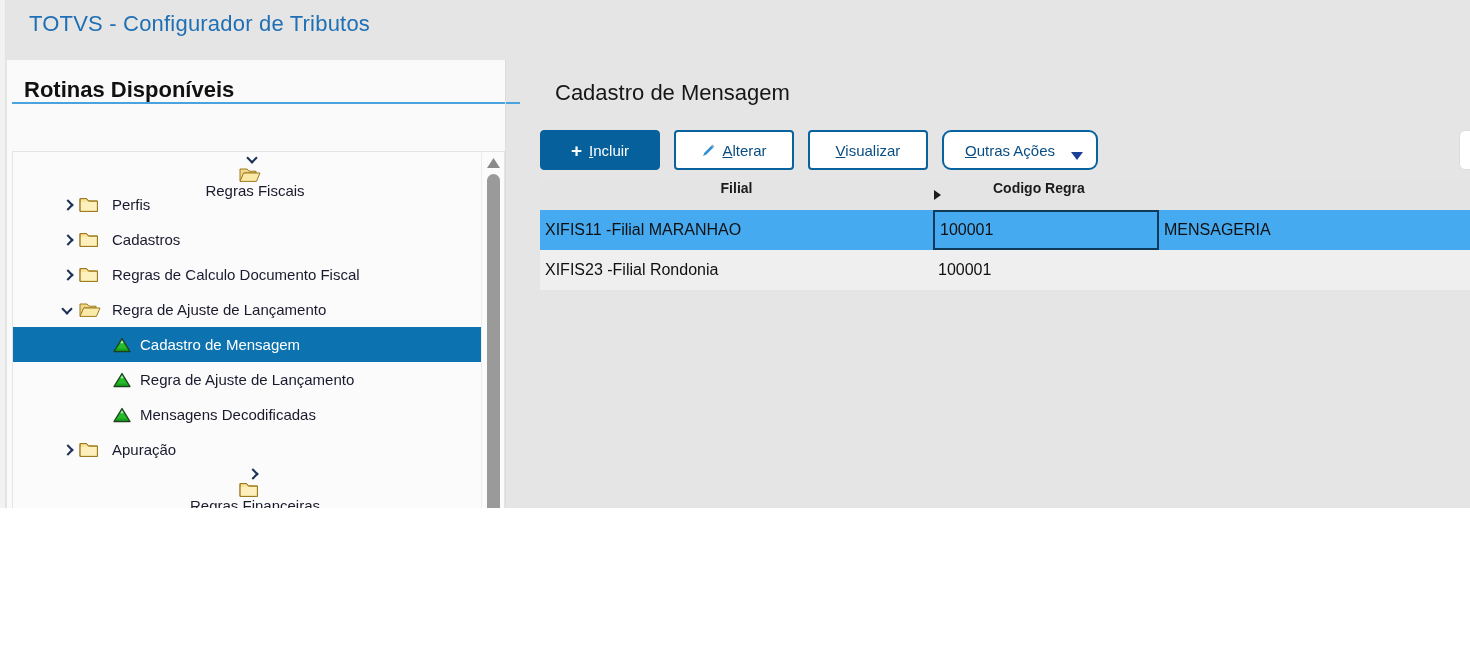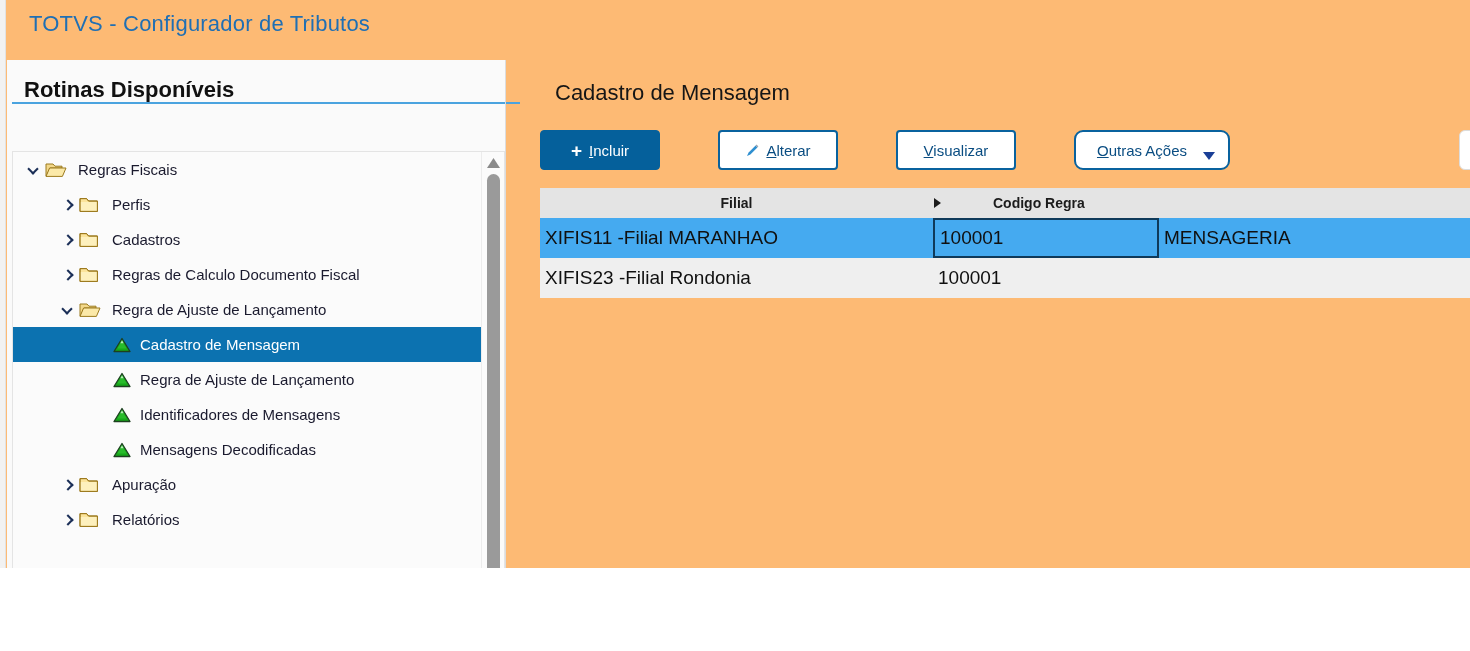--- a/index.html
+++ b/index.html
@@ -5,22 +5,22 @@
   * { box-sizing: border-box; }
   html, body {
     margin: 0; padding: 0;
     width: 1470px; height: 651px;
     overflow: hidden;
     background: #ffffff;
     font-family: "Liberation Sans", sans-serif;
   }
   #app {
     position: relative;
-    width: 1470px; height: 568px;
-    background: #fdba74;
+    width: 1470px; height: 508px;
+    background: #e5e5e5;
     overflow: hidden;
   }
   
   .rail-left {
     position: absolute; left: 0; top: 0;
     width: 6px; height: 651px;
     background: #f2f2f2;
     border-right: 1px solid #e2e2e2;
   }
   
@@ -102,21 +102,21 @@
   }
   .folder svg { display: block; }
   .leafico {
     width: 18px; height: 16px;
     flex: 0 0 auto;
     margin-right: 9px;
   }
   .leafico svg { display: block; }
   .tree-label { line-height: 1; }
   
-  .lvl0 { padding-left: 14px; }
+  .lvl0 { padding-left: 14px; flex-direction: column; }
   .lvl1 { padding-left: 48px; }
   .lvl2 { padding-left: 82px; }
   
   .tree-sb {
     position: absolute; right: 0; top: 0;
     width: 23px; height: 500px;
     background: #fbfbfb;
     border-left: 1px solid #ececec;
   }
   .sb-arrow {
@@ -160,21 +160,20 @@
     background: #05609b;
     color: #ffffff;
     border: 1px solid #05609b;
     min-width: 120px;
   }
   .btn.ghost {
     background: #ffffff;
     color: #0a4d82;
     border: 2px solid #09629e;
     min-width: 120px;
-    margin-left: 44px;
   }
   .btn .plus {
     font-size: 19px; font-weight: bold; line-height: 1;
     margin-right: 1px;
   }
   .btn .u { text-decoration: underline; }
   .pencil { width: 15px; height: 15px; flex: 0 0 auto; }
   .pencil svg { display: block; }
   .caret {
     width: 0; height: 0;
@@ -195,41 +194,40 @@
   }
   
   .grid {
     position: absolute; left: 0px; top: 120px;
     width: 930px;
   }
   .grid-head {
     display: flex;
     height: 30px;
     background: #e4e4e4;
-    align-items: center;
-    font-size: 14px; font-weight: bold; color: #1b1b1b; margin-top: 8px;
+    font-size: 14px; font-weight: bold; color: #1b1b1b;
   }
   .col-filial  { width: 393px; flex: 0 0 auto; }
   .col-codigo  { width: 226px; flex: 0 0 auto; }
   .col-desc    { flex: 1 1 auto; }
   .grid-head .col-filial { text-align: center; }
   .grid-head .col-codigo { position: relative; padding-left: 60px; }
   .sort-arrow {
     position: absolute; left: 1px; top: 50%;
     transform: translateY(-50%);
     width: 0; height: 0;
     border-top: 5px solid transparent;
     border-bottom: 5px solid transparent;
     border-left: 7px solid #1b1b1b;
   }
   .grid-row {
     display: flex;
     height: 40px;
     align-items: center;
-    font-size: 19px; color: #101010;
+    font-size: 16px; color: #101010;
     white-space: nowrap;
     cursor: default;
   }
   .grid-row.sel  { background: #45aaf0; }
   .grid-row.alt  { background: #efefef; }
   .grid-row .cell { padding-left: 5px; overflow: hidden; }
   .grid-row .cell.focused {
     border: 2px solid #0f3a5a;
     height: 40px;
     display: flex; align-items: center;
@@ -328,54 +326,43 @@
           </div>
           <div class="tree-item lvl2">
             <span class="chev none"></span>
             <span class="leafico">
               <svg width="18" height="16" viewBox="0 0 18 16">
                 <polygon points="9,1.5 17,14.5 1,14.5" fill="#17a81a" stroke="#1d4020" stroke-width="1.3" stroke-linejoin="round"></polygon>
                 <polygon points="9,3.6 13.6,11.6 4.4,11.6" fill="#2fc232" opacity="0.75"></polygon>
                 <polygon points="9,3.2 10.6,6.2 7.4,6.2" fill="#c8f0c8" opacity="0.9"></polygon>
               </svg>
             </span>
-            <span class="tree-label">Identificadores de Mensagens</span>
-          </div>
-          <div class="tree-item lvl2">
-            <span class="chev none"></span>
-            <span class="leafico">
-              <svg width="18" height="16" viewBox="0 0 18 16">
-                <polygon points="9,1.5 17,14.5 1,14.5" fill="#17a81a" stroke="#1d4020" stroke-width="1.3" stroke-linejoin="round"></polygon>
-                <polygon points="9,3.6 13.6,11.6 4.4,11.6" fill="#2fc232" opacity="0.75"></polygon>
-                <polygon points="9,3.2 10.6,6.2 7.4,6.2" fill="#c8f0c8" opacity="0.9"></polygon>
-              </svg>
-            </span>
             <span class="tree-label">Mensagens Decodificadas</span>
           </div>
           <div class="tree-item lvl1">
             <span class="chev right"></span>
             <span class="folder">
               <svg width="22" height="17" viewBox="0 0 22 17">
                 <path d="M1 15.4 L1 2.6 L7.6 2.6 L9.6 5 L18.4 5 L18.4 15.4 Z" fill="#fbe49b" stroke="#9c7a1e" stroke-width="1"></path>
                 <path d="M1.6 6 L17.8 6 L17.8 14.8 L1.6 14.8 Z" fill="#fdf0bd" stroke="none"></path>
                 <path d="M1 15.4 L1 2.6 L7.6 2.6 L9.6 5 L18.4 5 L18.4 15.4 Z" fill="none" stroke="#9c7a1e" stroke-width="1"></path>
               </svg>
             </span>
             <span class="tree-label">Apuração</span>
           </div>
-          <div class="tree-item lvl1">
+          <div class="tree-item lvl0">
             <span class="chev right"></span>
             <span class="folder">
               <svg width="22" height="17" viewBox="0 0 22 17">
                 <path d="M1 15.4 L1 2.6 L7.6 2.6 L9.6 5 L18.4 5 L18.4 15.4 Z" fill="#fbe49b" stroke="#9c7a1e" stroke-width="1"></path>
                 <path d="M1.6 6 L17.8 6 L17.8 14.8 L1.6 14.8 Z" fill="#fdf0bd" stroke="none"></path>
                 <path d="M1 15.4 L1 2.6 L7.6 2.6 L9.6 5 L18.4 5 L18.4 15.4 Z" fill="none" stroke="#9c7a1e" stroke-width="1"></path>
               </svg>
             </span>
-            <span class="tree-label">Relatórios</span>
+            <span class="tree-label">Regras Financeiras</span>
           </div>
         </div>
 
       <div class="tree-sb">
         <div class="sb-arrow up">
           <svg width="13" height="10" viewBox="0 0 13 10">
               <polygon points="6.5,0 13,10 0,10" fill="#8a8a8a"></polygon>
             </svg>
         </div>
         <div class="sb-thumb"></div>

